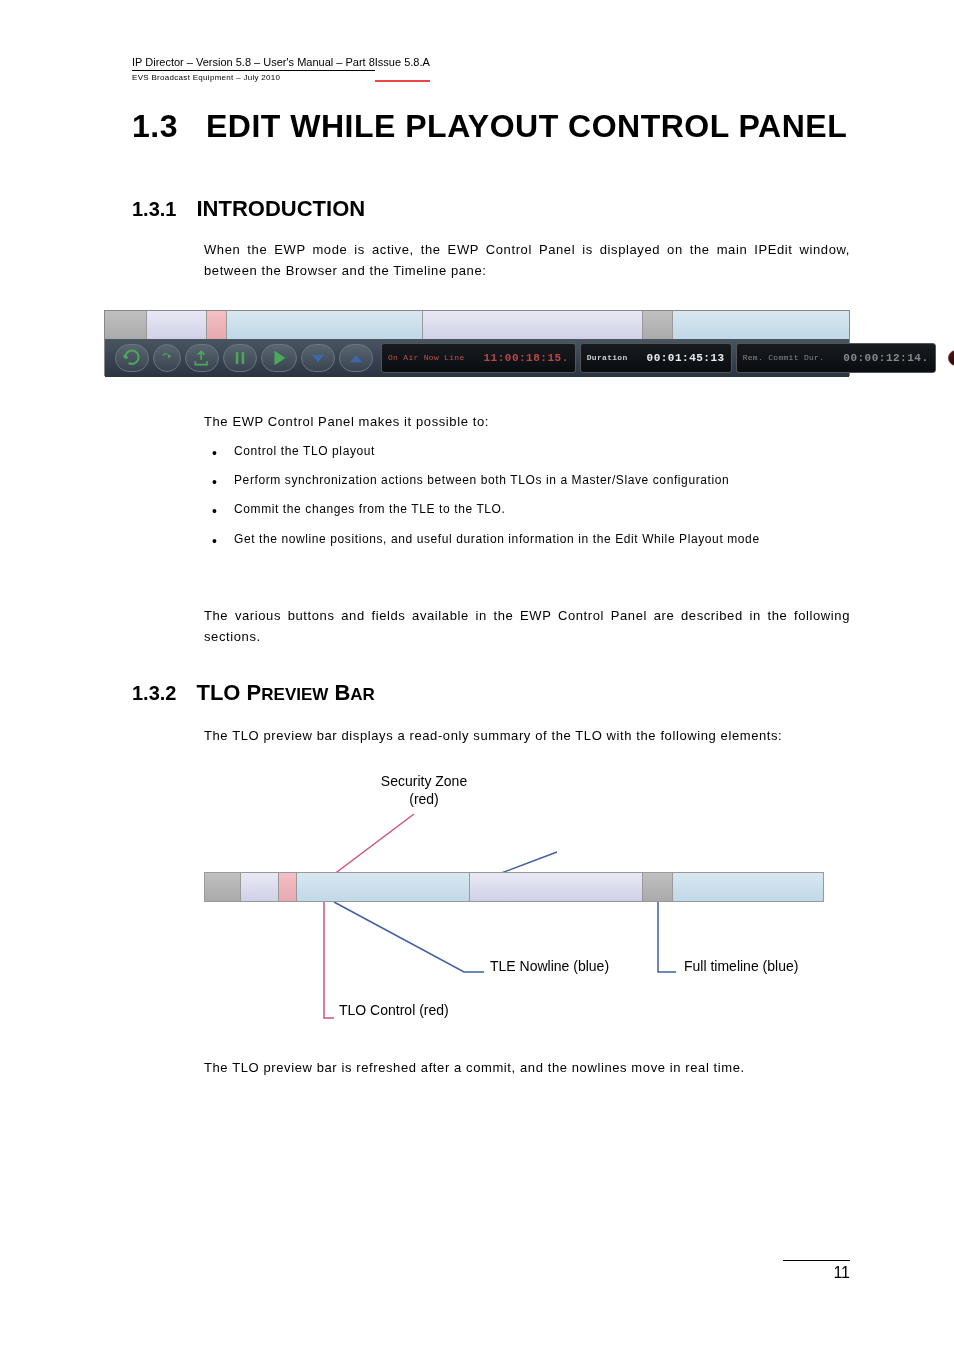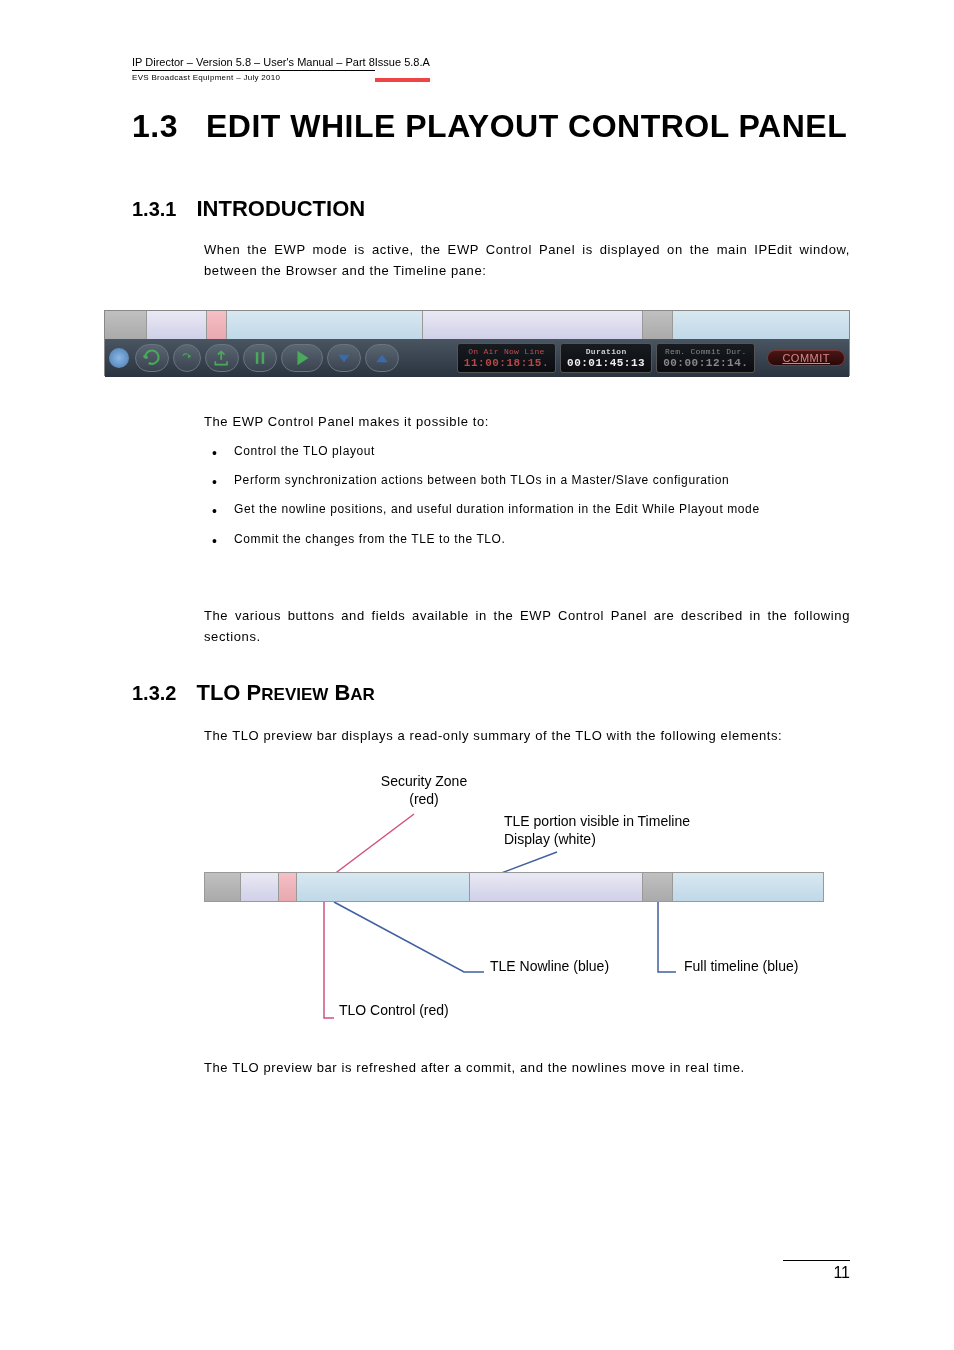--- a/index.html
+++ b/index.html
@@ -14,21 +14,21 @@
     .header {
       position: absolute;
       top: 56px;
       left: 132px;
       right: 104px;
       display: flex;
       font-size: 11px;
     }
     .header-left { border-bottom: 1px solid #000; padding-bottom: 2px; display: inline-block; }
     .header-sub { font-size: 8px; margin-top: 2px; letter-spacing: 0.3px; }
-    .header-right { border-bottom: 4px solid #ef4444; padding-bottom: 2px; }
+    .header-right { border-bottom: 2px solid #ef4444; padding-bottom: 2px; }
     
     .section-title {
       position: absolute;
       top: 108px;
       left: 132px;
       font-size: 32px;
       font-weight: bold;
       letter-spacing: 0.5px;
     }
     .section-num { margin-right: 28px; }
@@ -101,26 +101,27 @@
     .tool-icon { width: 22px; height: 22px; }
     .tool-btn.w1 { width: 34px; }
     .tool-btn.w2 { width: 28px; }
     .tool-btn.w3 { width: 42px; }
     .pill {
       background: linear-gradient(#181b20,#0a0c10);
       border: 1px solid #555;
       border-radius: 3px;
       height: 30px;
       display: flex;
-      flex-direction: column;
+      flex-direction: row;
       justify-content: center;
       align-items: center;
       font-family: 'Courier New', monospace;
       font-size: 9px;
       padding: 0 6px;
+      gap: 19px;
     }
     .pill-label { color: #888; font-size: 8px; letter-spacing: 0.3px; white-space: nowrap; margin-bottom: 1px; }
     .pill-value { font-size: 11px; font-weight: bold; letter-spacing: 0.5px; }
     .pill.red .pill-label { color: #c05050; }
     .pill.red .pill-value { color: #b84848; }
     .pill.white .pill-label { color: #ccc; font-weight:bold; }
     .pill.white .pill-value { color: #eee; }
     .pill.grey .pill-label { color: #888; }
     .pill.grey .pill-value { color: #888; }
     .commit-btn {
@@ -339,35 +340,34 @@
     </div>
     <div class="commit-btn">COMMIT</div>
   </div>
 </div>
 
 <div class="para2">The EWP Control Panel makes it possible to:</div>
 
 <ul class="bullets">
   <li>Control the TLO playout</li>
   <li>Perform synchronization actions between both TLOs in a Master/Slave configuration</li>
+  <li>Commit the changes from the TLE to the TLO.</li>
   <li>Get the nowline positions, and useful duration information in the Edit While Playout mode</li>
-  <li>Commit the changes from the TLE to the TLO.</li>
 </ul>
 
 <div class="para3">The various buttons and fields available in the EWP Control Panel are described in the following sections.</div>
 
 <div class="sub2">
   <span class="sub2-num">1.3.2</span><span class="sub2-text"><span>TLO P</span><span style="font-size:17px">REVIEW</span><span> B</span><span style="font-size:17px">AR</span></span>
 </div>
 
 <div class="para4">The TLO preview bar displays a read-only summary of the TLO with the following elements:</div>
 
 <div class="diagram">
   <div class="diag-label lbl-sec">Security Zone (red)</div>
-  <div class="diag-label lbl-tle">TLE portion visible in Timeline Display (white)</div>
 
   <svg width="620" height="260" style="position:absolute;top:0;left:0">
     <path d="M 210 42 L 113 115" stroke="#d05080" stroke-width="1.5" fill="none"></path>
     <path d="M 353 80 L 260 115" stroke="#4060a0" stroke-width="1.5" fill="none"></path>
     <path d="M 120 130 L 120 246 L 130 246" stroke="#d05080" stroke-width="1.5" fill="none"></path>
     <path d="M 130 130 L 260 200 L 280 200" stroke="#4060a0" stroke-width="1.5" fill="none"></path>
     <path d="M 454 130 L 454 200 L 472 200" stroke="#4060a0" stroke-width="1.5" fill="none"></path>
   </svg>
 
   <div class="bar-panel">

